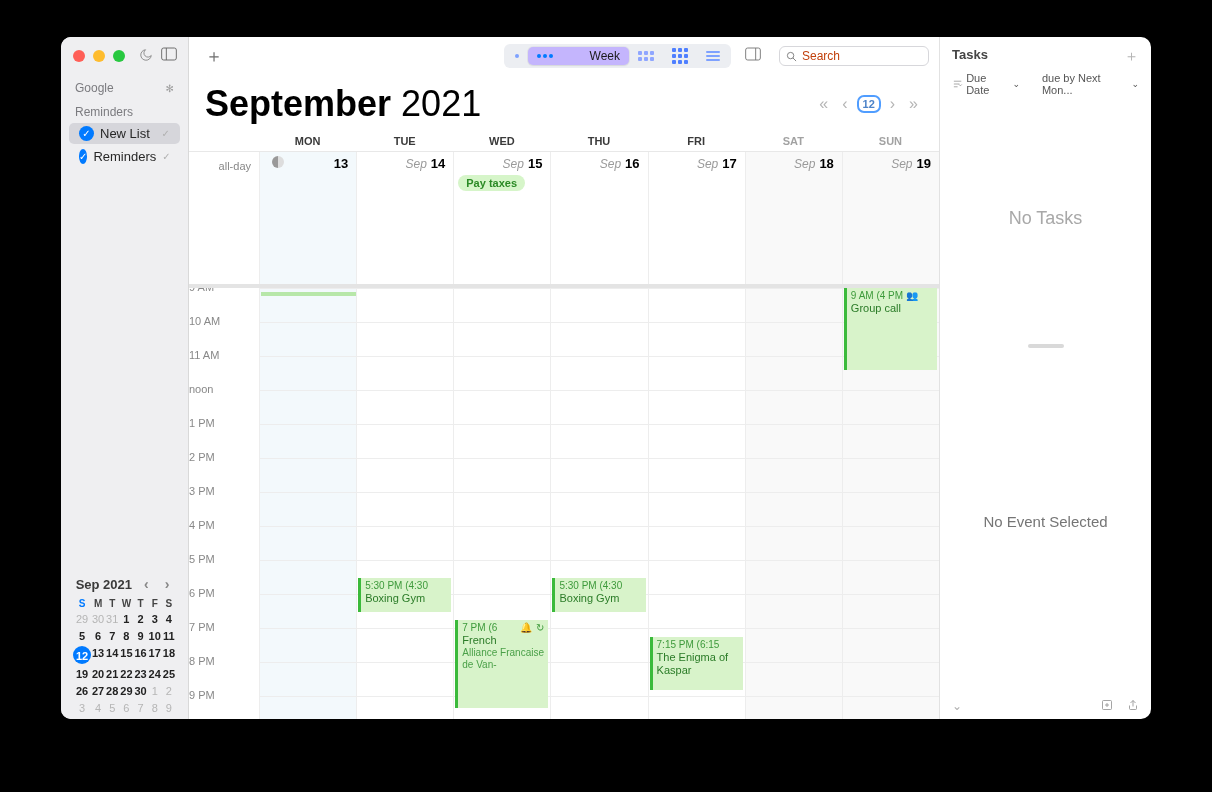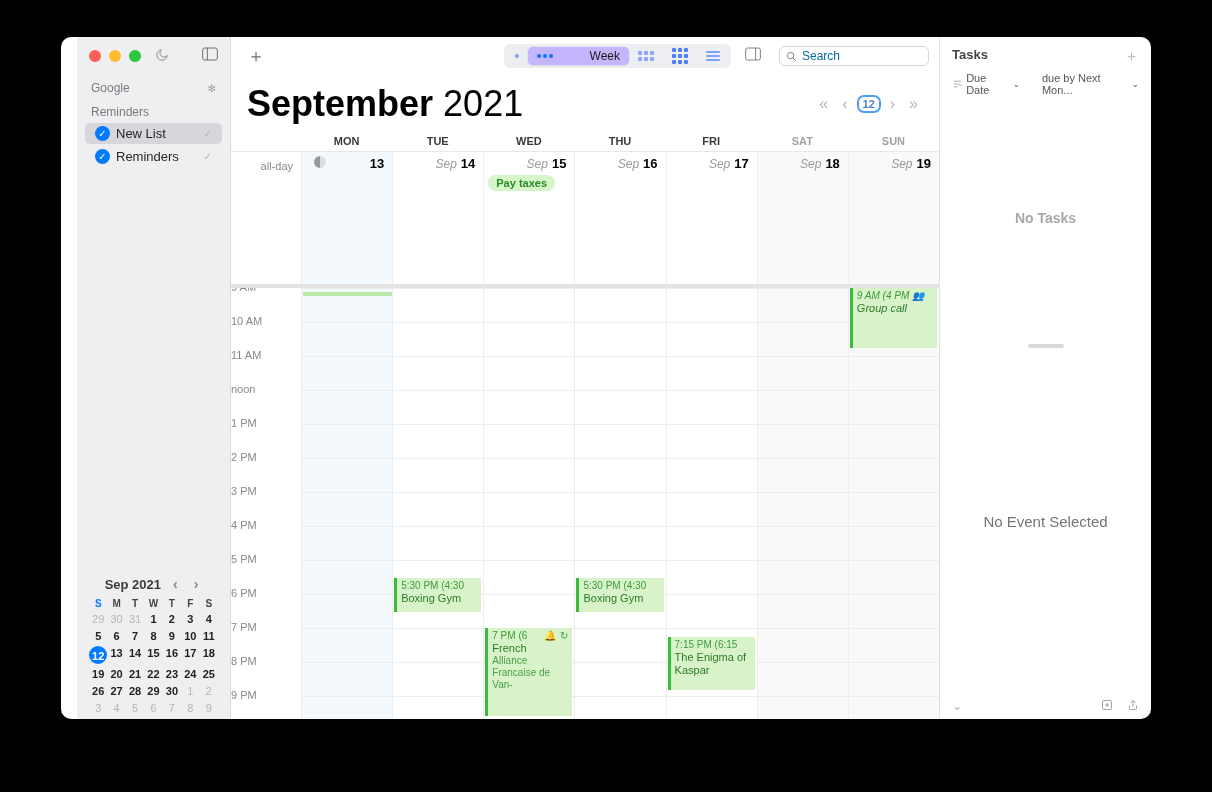--- a/index.html
+++ b/index.html
@@ -1,18 +1,18 @@
 <!DOCTYPE html>
 <html><head>
 <meta charset="utf-8">
 <style>
 * { box-sizing: border-box; margin: 0; padding: 0; font-family: -apple-system, "Helvetica Neue", Arial, sans-serif; }
 body { background: #000; width: 1212px; height: 792px; overflow: hidden; }
 .window { position: absolute; left: 61px; top: 37px; width: 1090px; height: 682px; background: #fff; border-radius: 10px; display: flex; box-shadow: 0 10px 40px rgba(0,0,0,.5); overflow: hidden; }
-.sidebar { width: 154px; background: #efeff1; display: flex; flex-direction: column; border-right: 1px solid #d9d9d9; margin-left: 16px; }
+.sidebar { width: 128px; background: #efeff1; display: flex; flex-direction: column; border-right: 1px solid #d9d9d9; }
 .titlebar { height: 38px; display: flex; align-items: center; padding: 0 12px; gap: 8px; }
 .traffic { display: flex; gap: 8px; }
 .traffic span { width: 12px; height: 12px; border-radius: 50%; display: inline-block; }
 .tl-red { background: #ff5f57; } .tl-yellow { background: #febc2e; } .tl-green { background: #28c840; }
 .moon { color: #888; font-size: 13px; margin-left: 6px; }
 .side-toggle { margin-left: auto; color: #666; }
 .side-toggle svg { width: 16px; height: 14px; stroke: #666; fill: none; stroke-width: 1.4; }
 .section-label { font-size: 12px; color: #7b7b7f; padding: 6px 14px 4px; display:flex; align-items:center; }
 .spinner { margin-left:auto; color:#a0a0a0; font-size:10px; }
 .list-item { display: flex; align-items: center; padding: 3px 10px; margin: 0 8px 2px; border-radius: 5px; font-size: 13px; color: #272727; gap: 6px; }
@@ -38,21 +38,21 @@
 .view-seg .seg.active { background:#c4b5fd; border-radius:5px; box-shadow:0 0 0 1px rgba(0,0,0,.04),0 1px 2px rgba(0,0,0,.06); color:#1a1a1a;gap:37px; }
 .dots { display:inline-flex; gap:2px; }
 .dots i { width:4px; height:4px; border-radius:50%; background:#007aff; display:inline-block; }
 .grid9 { display:inline-grid; grid-template-columns:repeat(3,4px); grid-auto-rows:4px; gap:2px; }
 .grid9 i { background:#4f7fff; border-radius:1px; display:block; }
 .grid9.muted i { background:#8fa6ff; }
 .lines-ic { display:inline-flex; flex-direction:column; gap:2px; }
 .lines-ic i { display:block; width:14px; height:2px; background:#7ea1ff; border-radius:1px; }
 .panel-ic { color:#666; margin-left:6px; }
 .panel-ic svg { width:16px; height:14px; stroke:#777; fill:none; stroke-width:1.4; }
-.search { display:flex; align-items:center; border:1px solid #d7d7db; border-radius:6px; padding:2px 6px; font-size:12px; color:#0369a1; width:150px; margin-left:10px; gap:5px; }
+.search { display:flex; align-items:center; border:1px solid #d7d7db; border-radius:6px; padding:2px 6px; font-size:12px; color:#c2410c; width:150px; margin-left:10px; gap:5px; }
 .search svg { width:11px; height:11px; stroke:#7a7a7a; fill:none; stroke-width:2; }
 
 .cal-head { display:flex; align-items:center; padding: 8px 16px 0; }
 .cal-title { font-size:36px; font-weight:300; color:#000000; }
 .cal-title b { font-weight:700; }
 .cal-nav { margin-left:auto; display:flex; align-items:center; gap:4px; }
 .cal-nav span { color:#b5b5b5; font-size:16px; padding:3px 5px; }
 .cal-nav .today { border:2px solid #509dff; border-radius:7px; padding:1px 4px; font-size:11px; color:#4d83c8; font-weight:600; }
 
 .dayrow { display:grid; grid-template-columns:70px repeat(7,1fr); padding:10px 0 4px; border-bottom:1px solid #e8e8e8; }
@@ -80,21 +80,21 @@
 .ev { position:absolute; left:2px; right:2px; background:#d8f3ca; border-left:3px solid #3bba3b; font-size:11px; color:#2a7b27; padding:2px 4px; overflow:hidden; line-height:1.2; pointer-events:auto; }
 .ev .t { font-size:10px; color:#3d9a3b; }
 .nowbar { position:absolute; left:2px; right:0; height:4px; background:#b7e7a9; top:4px; }
 
 .right { width:212px; border-left:1px solid #e2e2e2; display:flex; flex-direction:column; font-size:12px; color:#444; }
 .r-head { display:flex; align-items:flex-start; padding:10px 12px 6px; }
 .r-head b { font-size:13px; font-weight:700; }
 .r-plus { margin-left:auto; color:#b5b5b5; font-size:15px; }
 .r-filter { display:flex; padding:0 12px; gap:22px; color:#555; font-size:11px; align-items:center; }
 .r-filter span { display:flex; align-items:center; gap:3px; }
-.no-tasks { flex:1; display:flex; align-items:center; justify-content:center; color:#a8a8a8; font-size:14px;font-weight:bold; }
+.no-tasks { flex:1; display:flex; align-items:center; justify-content:center; color:#a8a8a8; font-size:18px; }
 .handle { height:10px; display:flex; justify-content:center; align-items:center; }
 .handle i { width:36px; height:4px; background:#d9d9d9; border-radius:2px; display:block; }
 .no-event { flex:1.4; display:flex; align-items:center; justify-content:center; color:#757575; font-size:15px; }
 .r-foot { height:26px; display:flex; align-items:center; justify-content:flex-end; gap:14px; padding:0 12px; color:#b0b0b0; }
 .r-foot .chev { margin-right:auto; }
 svg.icon { width:12px; height:12px; stroke:#8e8e8e; fill:none; stroke-width:1.6; }
 .moon-svg { width:14px; height:14px; }
 </style>
 </head>
 <body>
@@ -438,41 +438,41 @@
           <div class="evcol">
             <div class="nowbar"></div>
           </div>
           <div class="evcol">
             <div class="ev" style="top: 290px; height: 34px;">
               <div class="t"><span>5:30 PM (4:30</span></div>
               <div>Boxing Gym</div>
             </div>
           </div>
           <div class="evcol">
-            <div class="ev" style="top: 340px; height: 88px;">
+            <div class="ev" style="top: 332px; height: 88px;">
               <div class="t"><span>7 PM (6</span> <span style="float:right">🔔 ↻</span></div>
               <div>French</div>
               <div style="font-size:10px;color:#4aa048">Alliance Francaise de Van-</div>
             </div>
           </div>
           <div class="evcol">
             <div class="ev" style="top: 290px; height: 34px;">
               <div class="t"><span>5:30 PM (4:30</span></div>
               <div>Boxing Gym</div>
             </div>
           </div>
           <div class="evcol">
             <div class="ev" style="top: 349px; height: 53px;">
               <div class="t"><span>7:15 PM (6:15</span></div>
               <div>The Enigma of Kaspar</div>
             </div>
           </div>
           <div class="evcol"></div>
           <div class="evcol">
-            <div class="ev" style="top: 0px; height: 60px; font-style: italic;">
+            <div class="ev" style="top: 0px; height: 82px;">
               <div class="t"><span>9 AM (4 PM</span> <span>👥</span></div>
               <div>Group call</div>
             </div>
           </div>
         </div>
     </div>
   </div>
 
   <div class="right">
     <div class="r-head">

